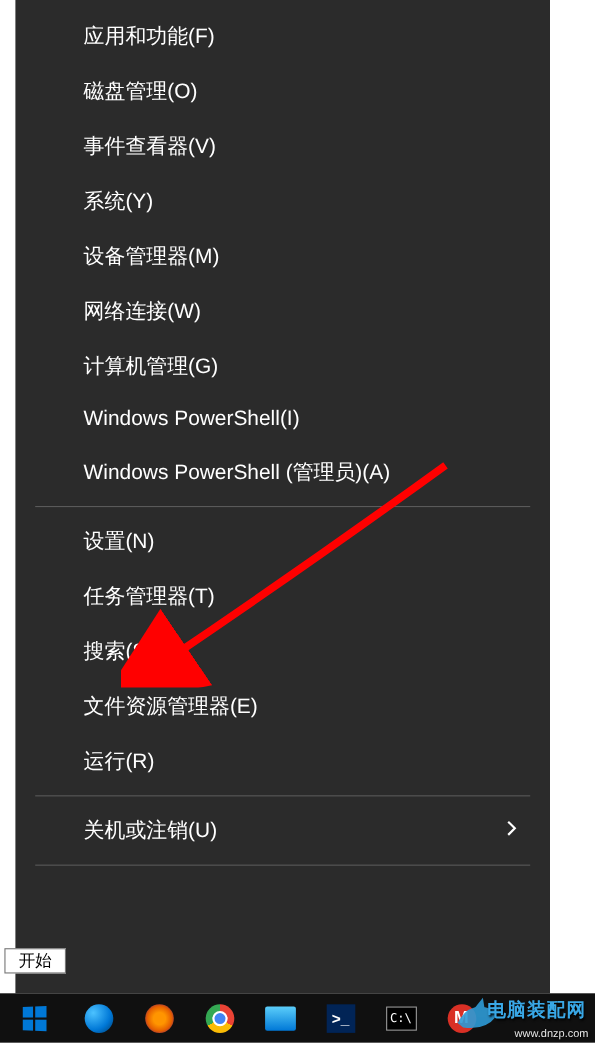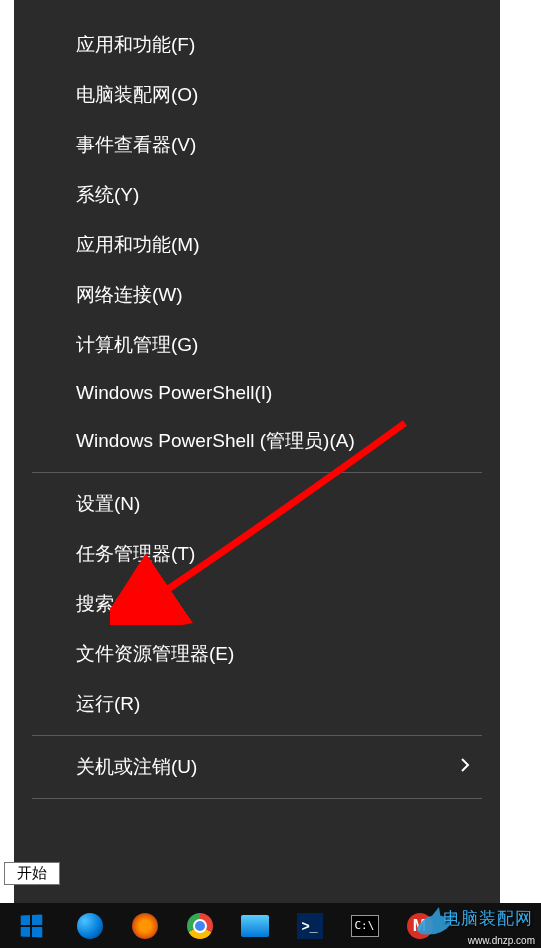--- a/index.html
+++ b/index.html
@@ -16,21 +16,21 @@
       position: relative;
     }
     .context-menu {
       position: absolute;
       left: 14px;
       top: 0;
       width: 486px;
       height: 903px;
       background: #2b2b2b;
       color: #ffffff;
-      padding-top: 20px;
+      padding-top: 8px;
     }
     .menu-item {
       display: flex;
       align-items: center;
       justify-content: space-between;
       padding: 12px 30px 12px 62px;
       font-size: 19px;
       cursor: pointer;
       color: #ffffff;
     }
@@ -192,50 +192,50 @@
       font-size: 10px;
       text-shadow: 1px 1px 2px #000;
       font-family: sans-serif;
     }
     .watermark-text2 {
       position: absolute;
       right: 8px;
       bottom: 18px;
       color: #3fbaff;
       font-size: 17px;
-      font-weight: normal;
+      font-weight: bold;
       text-shadow: 1px 1px 2px #000;
       letter-spacing: 1px;
     }
     .watermark-shark {
       position: absolute;
       right: 80px;
       bottom: 8px;
       width: 50px;
       height: 38px;
     }
   </style>
 </head>
 <body>
 
 <div class="context-menu">
   <div class="menu-item">
       <span>应用和功能(F)</span>
     </div>
   <div class="menu-item">
-      <span>电脑装配网(O)</span>
+      <span>磁盘管理(O)</span>
     </div>
   <div class="menu-item">
       <span>事件查看器(V)</span>
     </div>
   <div class="menu-item">
       <span>系统(Y)</span>
     </div>
   <div class="menu-item">
-      <span>应用和功能(M)</span>
+      <span>设备管理器(M)</span>
     </div>
   <div class="menu-item">
       <span>网络连接(W)</span>
     </div>
   <div class="menu-item">
       <span>计算机管理(G)</span>
     </div>
   <div class="menu-item">
       <span>Windows PowerShell(I)</span>
     </div>

